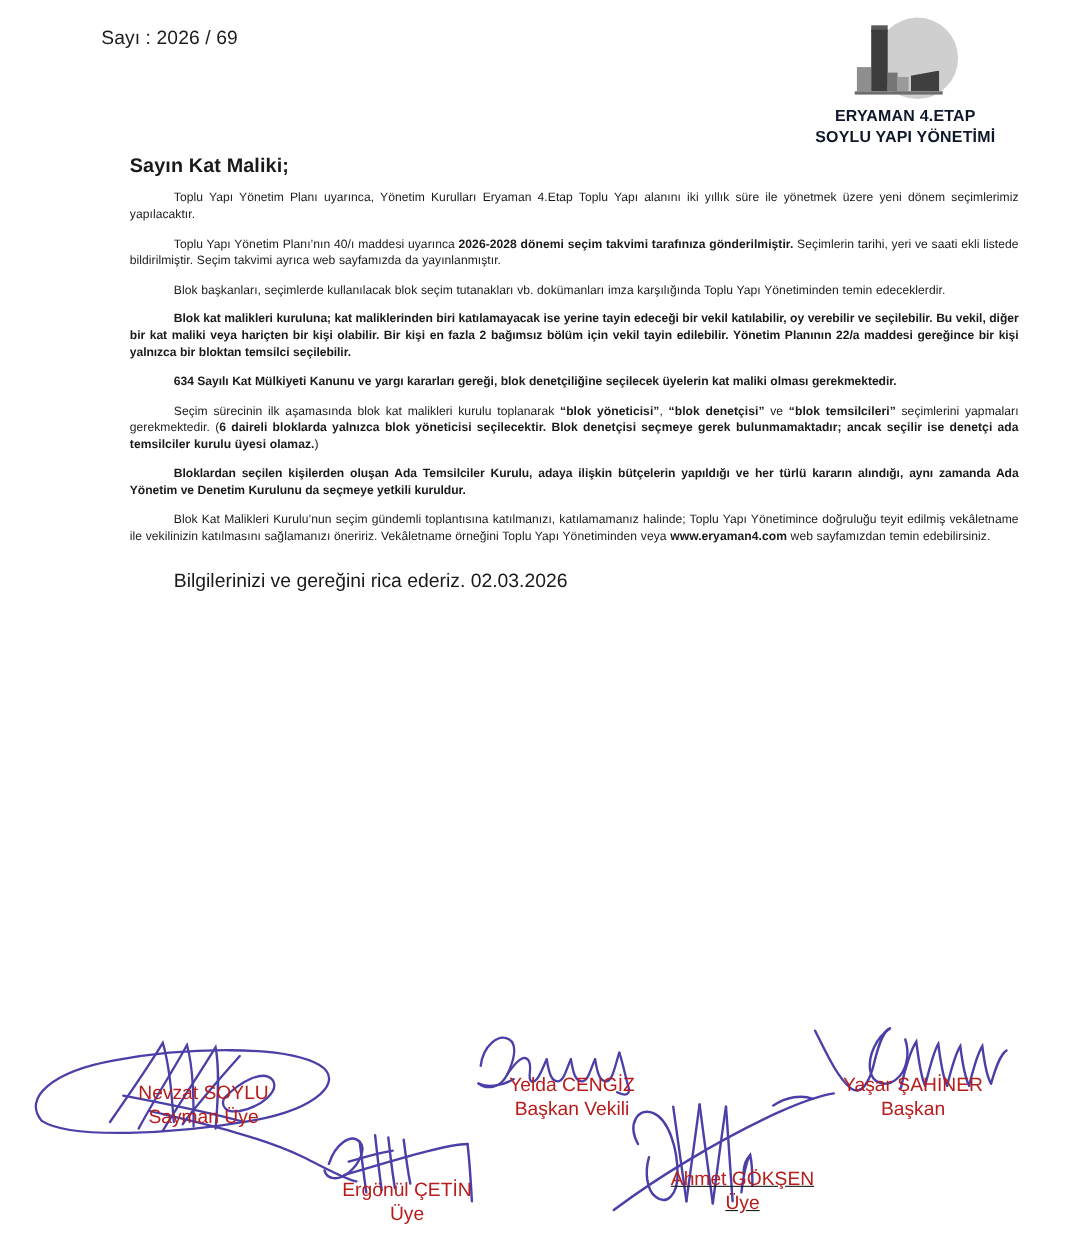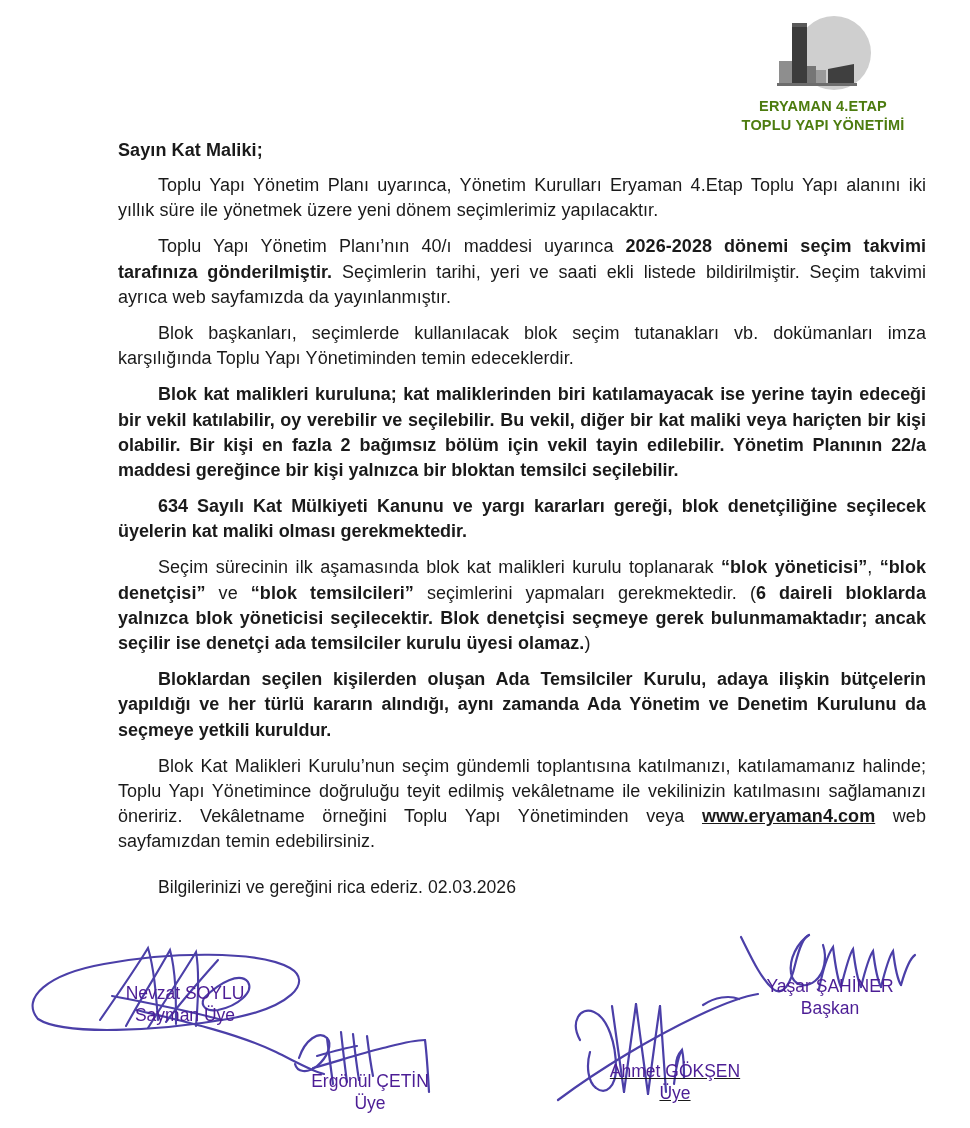--- a/index.html
+++ b/index.html
@@ -93,81 +93,80 @@
   }
   .bldg.ground {
     left: 6px; top: 69px; width: 80px; height: 3px;
     background: #6d6d6d;
   }
   .logo-text {
     font-size: 14.5px;
     font-weight: bold;
     line-height: 1.3;
     letter-spacing: 0.2px;
-    color: #4d7c0f;
+    color: #0f172a;
     text-align: center;
   }
 
   
   .doc-body {
     position: absolute;
     left: 118px;
     top: 140px;
     width: 808px;
   }
   .salutation {
     font-size: 18px;
     font-weight: bold;
     margin: 0 0 12px 0;
     letter-spacing: 0.1px;
   }
   p.para {
     margin: 0 0 11px 0;
-    font-size: 18px;
+    font-size: 11px;
     line-height: 1.40;
     text-align: justify;
     text-indent: 40px;
     letter-spacing: 0.05px;
     word-spacing: 0.2px;
   }
   p.para.bold {
     font-weight: bold;
     letter-spacing: -0.05px;
   }
   p.closing {
     margin: 20px 0 0 0;
     font-size: 17.6px;
     line-height: 1.40;
     text-indent: 40px;
     text-align: left;
   }
   .b { font-weight: bold; }
   .link {
     font-weight: bold;
-    text-decoration: underline;
   }
 
   
   .signatures {
     position: absolute;
     left: 0;
     top: 920px;
     width: 970px;
     height: 208px;
   }
   .sig {
     position: absolute;
     text-align: center;
   }
   .sig-names {
     position: relative;
     z-index: 3;
     font-size: 17.5px;
     line-height: 1.28;
-    color: #4c1d95;
+    color: #b91c1c;
     white-space: nowrap;
   }
   .sig-role { display: block; }
   .sig-ink {
     position: absolute;
     z-index: 2;
     pointer-events: none;
   }
   .sig-ink svg { display: block; overflow: visible; }
 
@@ -178,36 +177,37 @@
   .sig-goksen  { left: 560px; top: 140px; width: 230px; text-decoration: underline; }
 </style>
 </head>
 <body>
 
 <div class="page">
 
   <div class="header">
 
     <div class="ref-block">
+      <span class="ref-line">Sayı  : 2026 / 69</span>
     </div>
 
     <div class="logo-block">
       <div class="logo-mark">
         <div class="logo-circle"></div>
         <div class="bldg mid-left"></div>
         <div class="bldg tower-cap"></div>
         <div class="bldg tower"></div>
         <div class="bldg small-a"></div>
         <div class="bldg small-b"></div>
         <div class="bldg right-roof"></div>
         <div class="bldg ground"></div>
       </div>
       <div class="logo-text">
         <div>ERYAMAN 4.ETAP</div>
-        <div>TOPLU YAPI YÖNETİMİ</div>
+        <div>SOYLU YAPI YÖNETİMİ</div>
       </div>
     </div>
 
   </div>
 
   <div class="doc-body">
 
     <div class="salutation">Sayın Kat Maliki;</div>
 
     <p class="para">Toplu Yapı Yönetim Planı uyarınca, Yönetim Kurulları Eryaman 4.Etap Toplu Yapı alanını iki yıllık süre ile yönetmek üzere yeni dönem seçimlerimiz yapılacaktır.</p>
@@ -246,20 +246,39 @@
             <path d="M104 72 C136 78, 178 86, 214 96"></path>
           </g>
         </svg>
       </div>
       <div class="sig-names">
         <span class="sig-name">Nevzat SOYLU</span>
         <span class="sig-role">Sayman Üye</span>
       </div>
     </div>
 
+    <div class="sig sig-cengiz">
+      <div class="sig-ink" style="left:22px; top:-44px;">
+        <svg width="180" height="70" viewBox="0 0 180 70">
+          <g fill="none" stroke="#4b3fa8" stroke-width="2.1" stroke-linecap="round">
+            <path d="M10 38 C12 20, 26 8, 36 14 C44 19, 40 34, 34 46 C28 58, 16 60, 8 54"></path>
+            <path d="M34 46 C42 34, 50 26, 54 34 C57 41, 52 50, 56 52 C62 54, 66 40, 70 32"></path>
+            <path d="M70 32 C72 44, 74 52, 80 52 C86 52, 88 40, 92 32"></path>
+            <path d="M92 32 C94 44, 96 52, 102 52 C108 52, 110 40, 114 32"></path>
+            <path d="M114 32 C116 44, 118 52, 124 52 C130 52, 132 38, 136 26"></path>
+            <path d="M136 26 C140 38, 142 50, 144 56 C147 64, 142 66, 134 62"></path>
+            <path d="M8 54 C18 58, 30 56, 40 50"></path>
+          </g>
+        </svg>
+      </div>
+      <div class="sig-names">
+        <span class="sig-name">Yelda CENGİZ</span>
+        <span class="sig-role">Başkan Vekili</span>
+      </div>
+    </div>
 
     <div class="sig sig-sahiner">
       <div class="sig-ink" style="left:18px; top:-48px;">
         <svg width="210" height="80" viewBox="0 0 210 80">
           <g fill="none" stroke="#4b3fa8" stroke-width="2.2" stroke-linecap="round">
             <path d="M8 10 C18 30, 28 52, 40 62 C50 70, 58 56, 62 38 C66 22, 70 10, 76 8"></path>
             <path d="M76 8 C64 16, 56 32, 58 46 C60 58, 72 62, 82 54 C92 46, 94 30, 90 18"></path>
             <path d="M86 62 C90 42, 96 26, 100 20 C102 36, 104 52, 108 60"></path>
             <path d="M108 60 C112 44, 116 28, 120 22 C122 38, 124 52, 128 60"></path>
             <path d="M128 60 C132 44, 136 30, 140 24 C142 40, 144 52, 148 60"></path>

